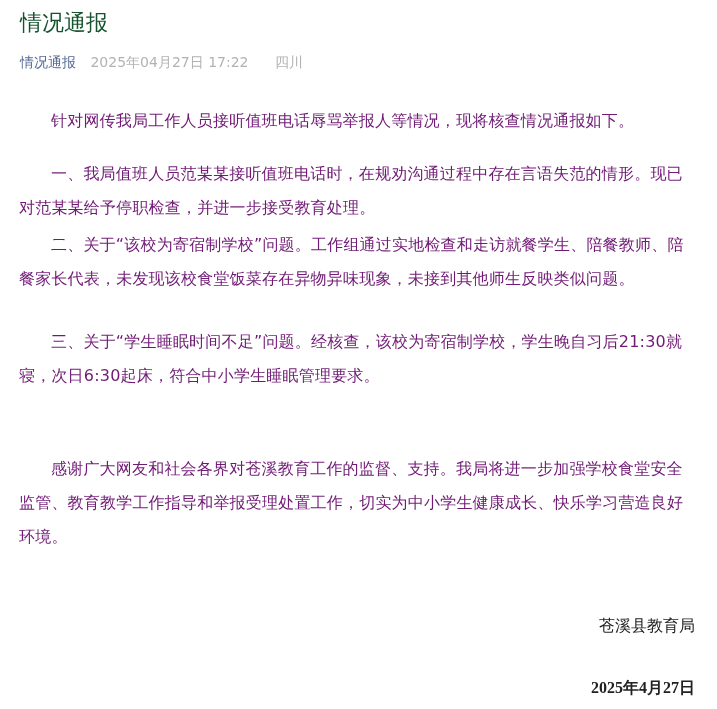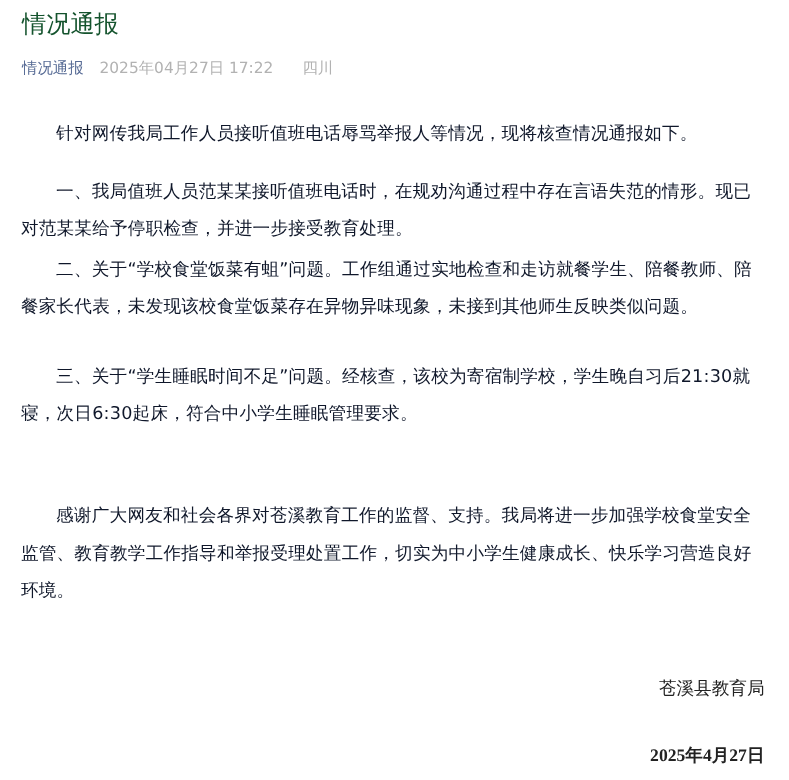--- a/index.html
+++ b/index.html
@@ -40,21 +40,21 @@
     }
     .meta .time {
       margin-right: 22px;
     }
     .para {
       position: absolute;
       left: 19px;
       width: 678px;
       font-size: 16px;
       line-height: 34px;
-      color: #0f172a;
+      color: #701a75;
       margin: 0;
       text-indent: 2em;
       letter-spacing: 0.2px;
     }
     .sign {
       position: absolute;
       right: 22px;
       font-size: 16px;
       line-height: 24px;
       color: #222222;
@@ -72,18 +72,18 @@
 <h1 class="title">情况通报</h1>
 
 <div class="meta">
   <span class="account">情况通报</span>
   <span class="time">2025年04月27日 17:22</span>
   <span class="location">四川</span>
 </div>
 
 <p class="para" style="top:104px;">针对网传我局工作人员接听值班电话辱骂举报人等情况，现将核查情况通报如下。</p>
 <p class="para" style="top:157px;">一、我局值班人员范某某接听值班电话时，在规劝沟通过程中存在言语失范的情形。现已对范某某给予停职检查，并进一步接受教育处理。</p>
-<p class="para" style="top:228px;">二、关于“学校食堂饭菜有蛆”问题。工作组通过实地检查和走访就餐学生、陪餐教师、陪餐家长代表，未发现该校食堂饭菜存在异物异味现象，未接到其他师生反映类似问题。</p>
+<p class="para" style="top:228px;">二、关于“该校为寄宿制学校”问题。工作组通过实地检查和走访就餐学生、陪餐教师、陪餐家长代表，未发现该校食堂饭菜存在异物异味现象，未接到其他师生反映类似问题。</p>
 <p class="para" style="top:325px;">三、关于“学生睡眠时间不足”问题。经核查，该校为寄宿制学校，学生晚自习后21:30就寝，次日6:30起床，符合中小学生睡眠管理要求。</p>
 <p class="para" style="top:452px;">感谢广大网友和社会各界对苍溪教育工作的监督、支持。我局将进一步加强学校食堂安全监管、教育教学工作指导和举报受理处置工作，切实为中小学生健康成长、快乐学习营造良好环境。</p>
 
 <div class="sign" style="top:614px;">苍溪县教育局</div>
 <div class="sign date" style="top:676px;">2025年4月27日</div>
 
 </body></html>

